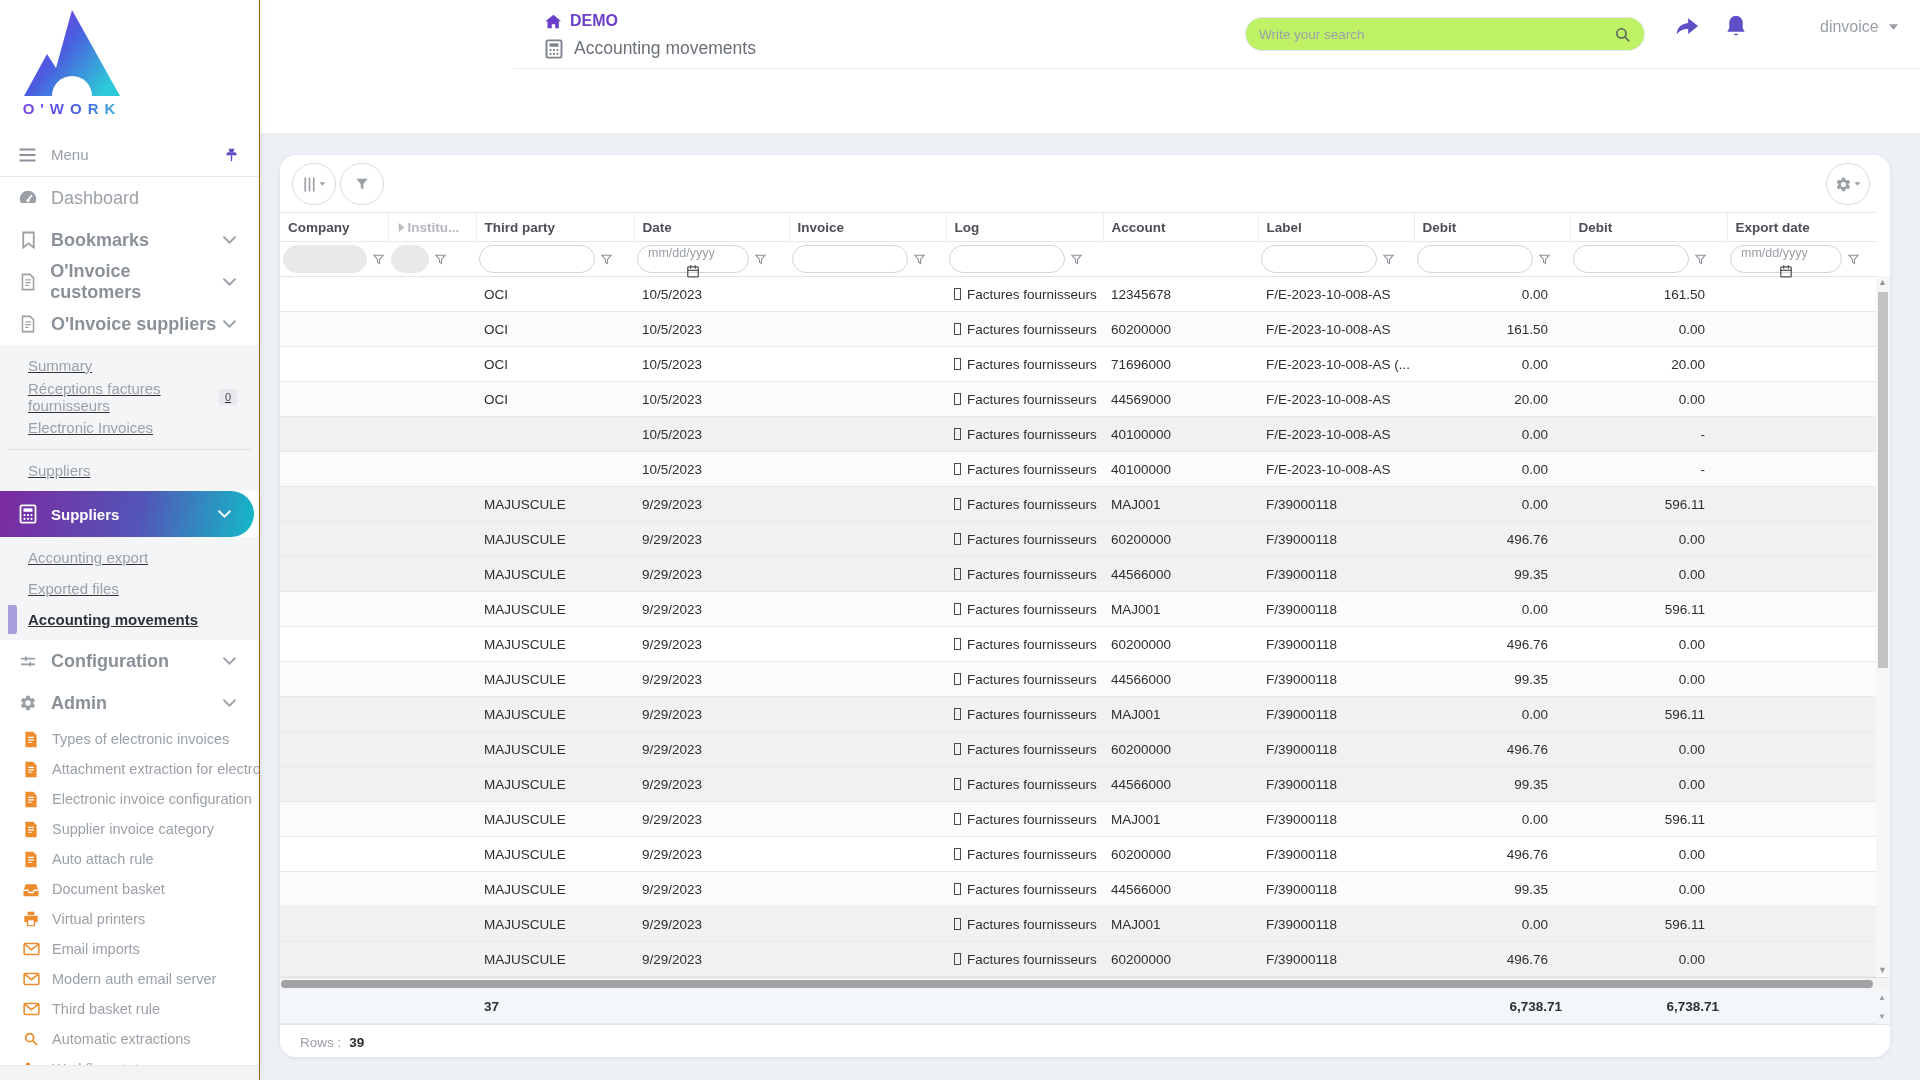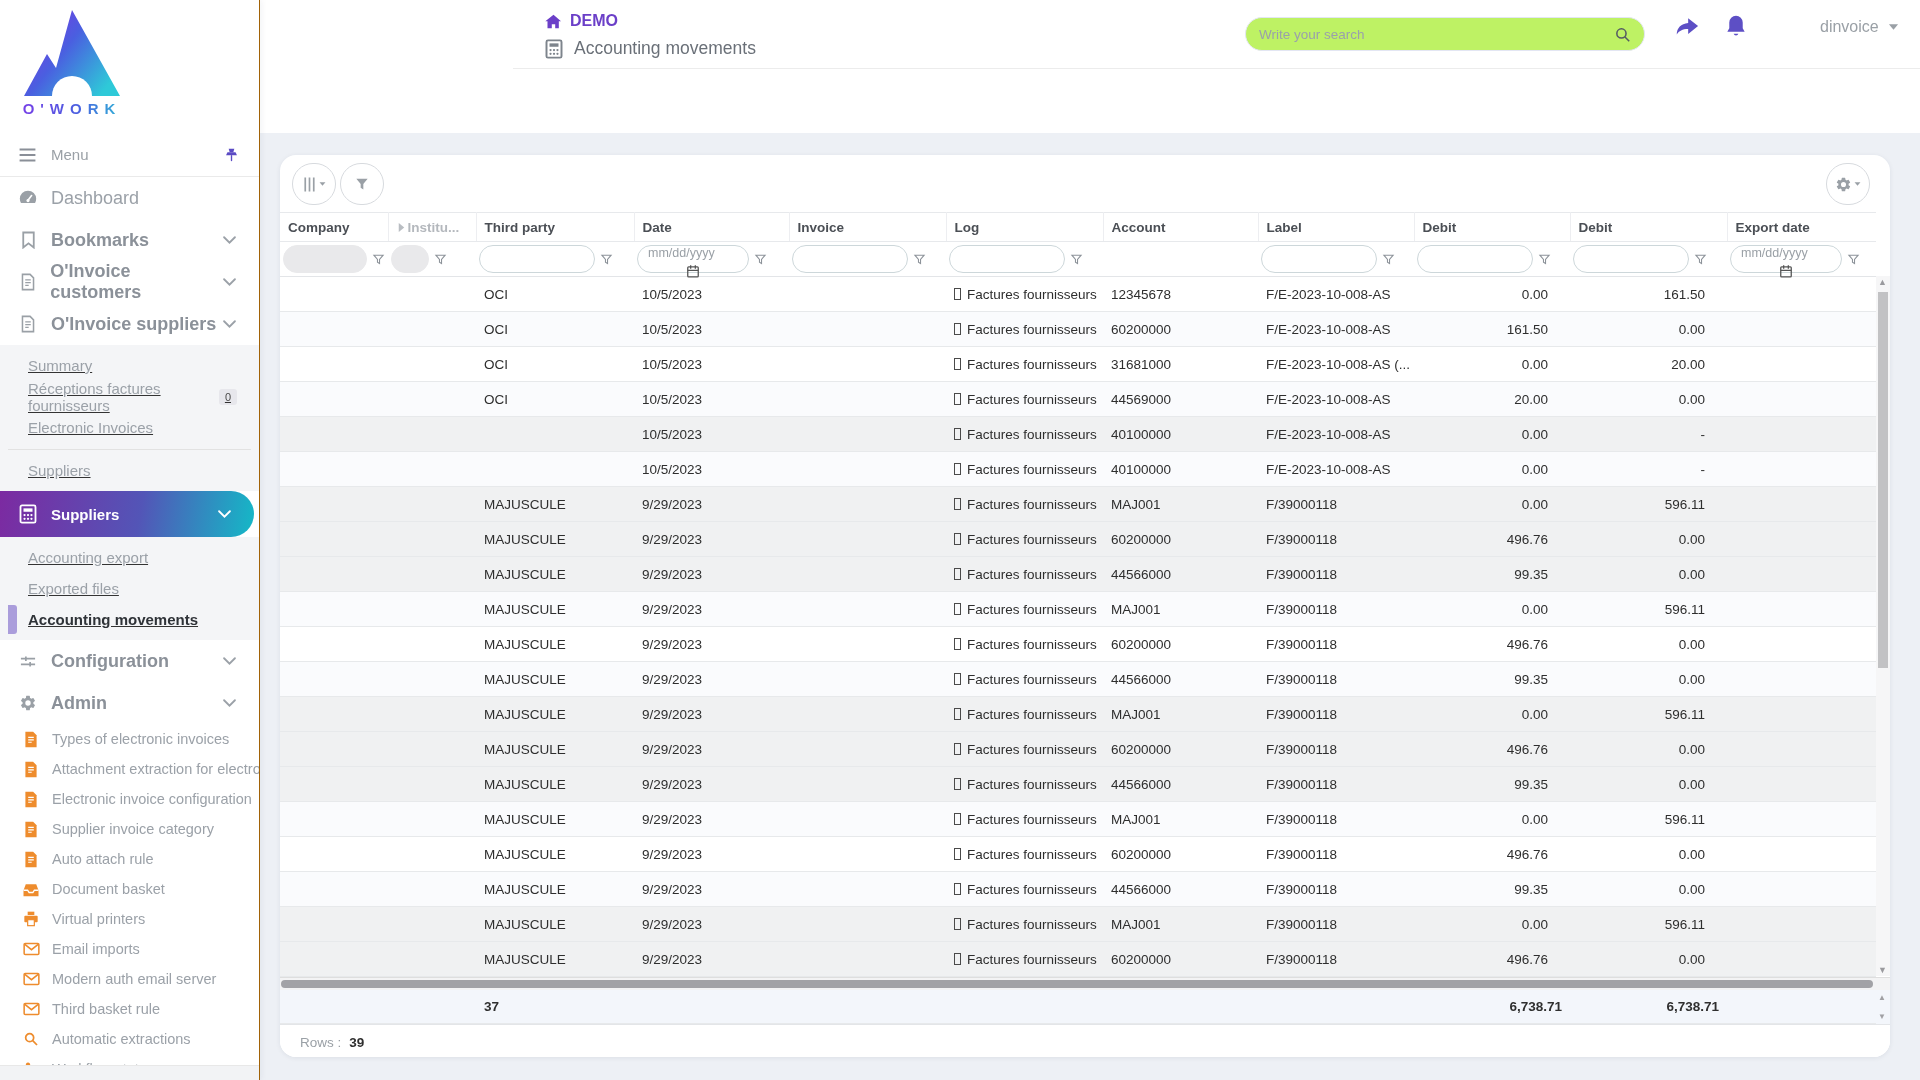--- a/index.html
+++ b/index.html
@@ -720,21 +720,21 @@
           <td class="num">0.00</td>
           <td></td>
         </tr>
         <tr class="white">
           <td></td>
           <td></td>
           <td>OCI</td>
           <td>10/5/2023</td>
           <td></td>
           <td><span class="logbox"></span><span>Factures fournisseurs</span></td>
-          <td>31681000</td>
+          <td>71696000</td>
           <td>F/E-2023-10-008-AS (...</td>
           <td class="num">0.00</td>
           <td class="num">20.00</td>
           <td></td>
         </tr>
         <tr class="alt">
           <td></td>
           <td></td>
           <td>OCI</td>
           <td>10/5/2023</td>

